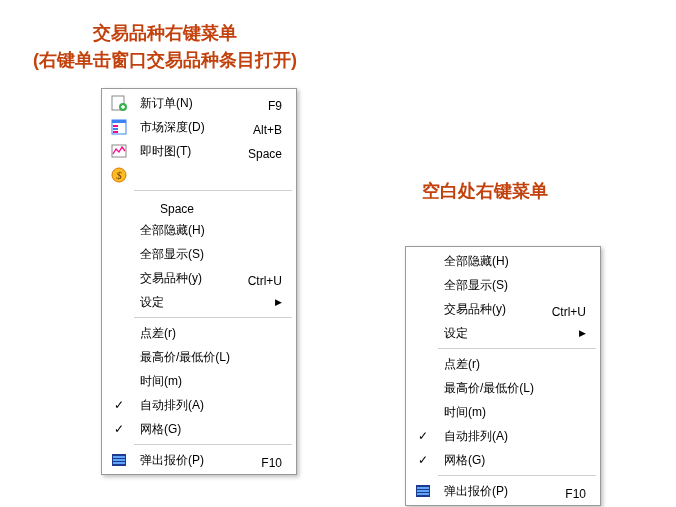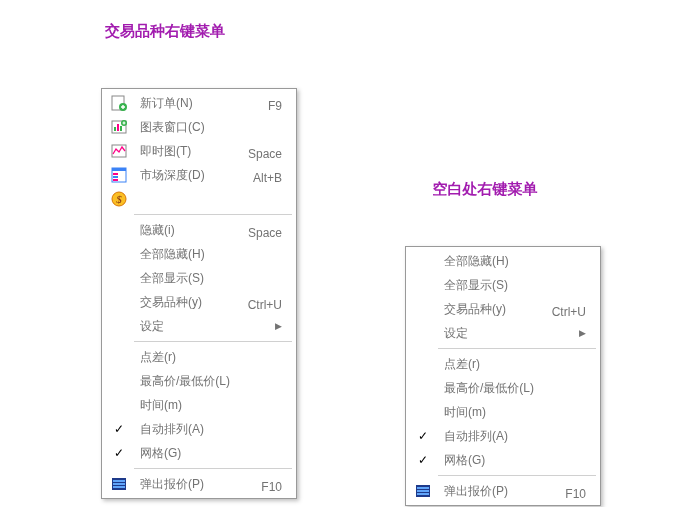--- a/index.html
+++ b/index.html
@@ -8,35 +8,35 @@
     padding: 0;
     width: 676px;
     height: 507px;
     background: #ffffff;
     font-family: "Microsoft YaHei", "SimSun", Arial, sans-serif;
     overflow: hidden;
     position: relative;
   }
   .caption {
     position: absolute;
-    color: #a21caf;
+    color: #c2410c;
     font-weight: bold;
-    font-size: 15px;
+    font-size: 18px;
     line-height: 1.5;
     text-align: center;
     white-space: nowrap;
   }
   .context-menu {
     position: absolute;
     background: #ffffff;
     border: 1px solid #999999;
     box-shadow: 2px 2px 4px rgba(0,0,0,0.25);
     padding: 2px;
     font-size: 12px;
-    color: #737373;
+    color: #000000;
   }
   .menu-row {
     display: flex;
     align-items: center;
     height: 24px;
     padding: 0 12px 0 4px;
     cursor: default;
     position: relative;
   }
   .icon-col {
@@ -78,20 +78,21 @@
     font-size: 12px;
     color: #000000;
   }
   svg.ico { width: 16px; height: 16px; display: block; }
 </style>
 </head>
 <body>
 
 <div class="caption" style="left:20px; top:20px; width:290px;">
   <span>交易品种右键菜单</span><br>
+  <span>(右键单击窗口交易品种条目打开)</span>
 </div>
 
 <div class="caption" style="left:335px; top:178px; width:300px;">
   <span>空白处右键菜单</span><br>
 </div>
 
 <div class="context-menu" style="left:101px; top:88px; width:196px;">
 
   <div class="menu-row">
     <span class="icon-col">
@@ -99,78 +100,63 @@
           <rect x="1" y="1" width="12" height="14" fill="#fff" stroke="#888"></rect>
           <circle cx="12" cy="12" r="4" fill="#37b24d"></circle>
           <path d="M12 10v4M10 12h4" stroke="#fff" stroke-width="1.4"></path>
         </svg>
     </span>
     <span class="gutter-col"></span>
     <span class="label-col">新订单(N)</span>
     <span class="shortcut-col">F9</span>
   </div>
 
-  <div class="menu-row">
-    <span class="icon-col">
-      <svg class="ico" viewBox="0 0 16 16">
-          <rect x="1" y="2" width="14" height="12" fill="#fff" stroke="#888"></rect>
-          <rect x="3" y="8" width="2" height="4" fill="#37b24d"></rect>
-          <rect x="6" y="5" width="2" height="7" fill="#f08"></rect>
-          <rect x="9" y="7" width="2" height="5" fill="#37b24d"></rect>
-          <circle cx="13" cy="4" r="3" fill="#37b24d"></circle>
-          <path d="M13 2.5v3M11.5 4h3" stroke="#fff" stroke-width="1.2"></path>
-        </svg>
-    </span>
-    <span class="gutter-col"></span>
-    <span class="label-col">图表窗口(C)</span>
-  </div>
-
-  <div class="menu-row">
-    <span class="icon-col">
-      <svg class="ico" viewBox="0 0 16 16">
-          <rect x="1" y="2" width="14" height="12" fill="#fff" stroke="#888"></rect>
-          <polyline points="2,11 5,6 8,9 11,4 14,8" fill="none" stroke="#f08" stroke-width="1.3"></polyline>
-        </svg>
-    </span>
-    <span class="gutter-col"></span>
-    <span class="label-col">即时图(T)</span>
-    <span class="shortcut-col">Space</span>
-  </div>
 
   <div class="menu-row">
     <span class="icon-col">
       <svg class="ico" viewBox="0 0 16 16">
           <rect x="1" y="1" width="14" height="14" fill="#fff" stroke="#3b82f6"></rect>
           <rect x="1" y="1" width="14" height="3" fill="#3b82f6"></rect>
           <rect x="2" y="6" width="5" height="2" fill="#f08"></rect>
           <rect x="2" y="9" width="5" height="2" fill="#3b82f6"></rect>
           <rect x="2" y="12" width="5" height="2" fill="#f08"></rect>
         </svg>
     </span>
     <span class="gutter-col"></span>
     <span class="label-col">市场深度(D)</span>
     <span class="shortcut-col">Alt+B</span>
   </div>
 
   <div class="menu-row">
     <span class="icon-col">
       <svg class="ico" viewBox="0 0 16 16">
+          <rect x="1" y="2" width="14" height="12" fill="#fff" stroke="#888"></rect>
+          <polyline points="2,11 5,6 8,9 11,4 14,8" fill="none" stroke="#f08" stroke-width="1.3"></polyline>
+        </svg>
+    </span>
+    <span class="gutter-col"></span>
+    <span class="label-col">即时图(T)</span>
+    <span class="shortcut-col">Space</span>
+  </div>
+
+  <div class="menu-row">
+    <span class="icon-col">
+      <svg class="ico" viewBox="0 0 16 16">
           <circle cx="8" cy="8" r="7" fill="#fbbf24" stroke="#d97706"></circle>
           <text x="8" y="12" font-size="11" text-anchor="middle" fill="#7c2d12" font-family="Georgia" font-style="italic">$</text>
         </svg>
     </span>
     <span class="gutter-col"></span>
   </div>
 
   <div class="sep"></div>
 
   <div class="menu-row">
     <span class="icon-col"></span>
       <span class="gutter-col"></span>
-    <span class="label-col">隐藏(i)</span>
     <span class="shortcut-col">Space</span>
   </div>
 
   <div class="menu-row">
     <span class="icon-col"></span>
       <span class="gutter-col"></span>
     <span class="label-col">全部隐藏(H)</span>
   </div>
 
   <div class="menu-row">

